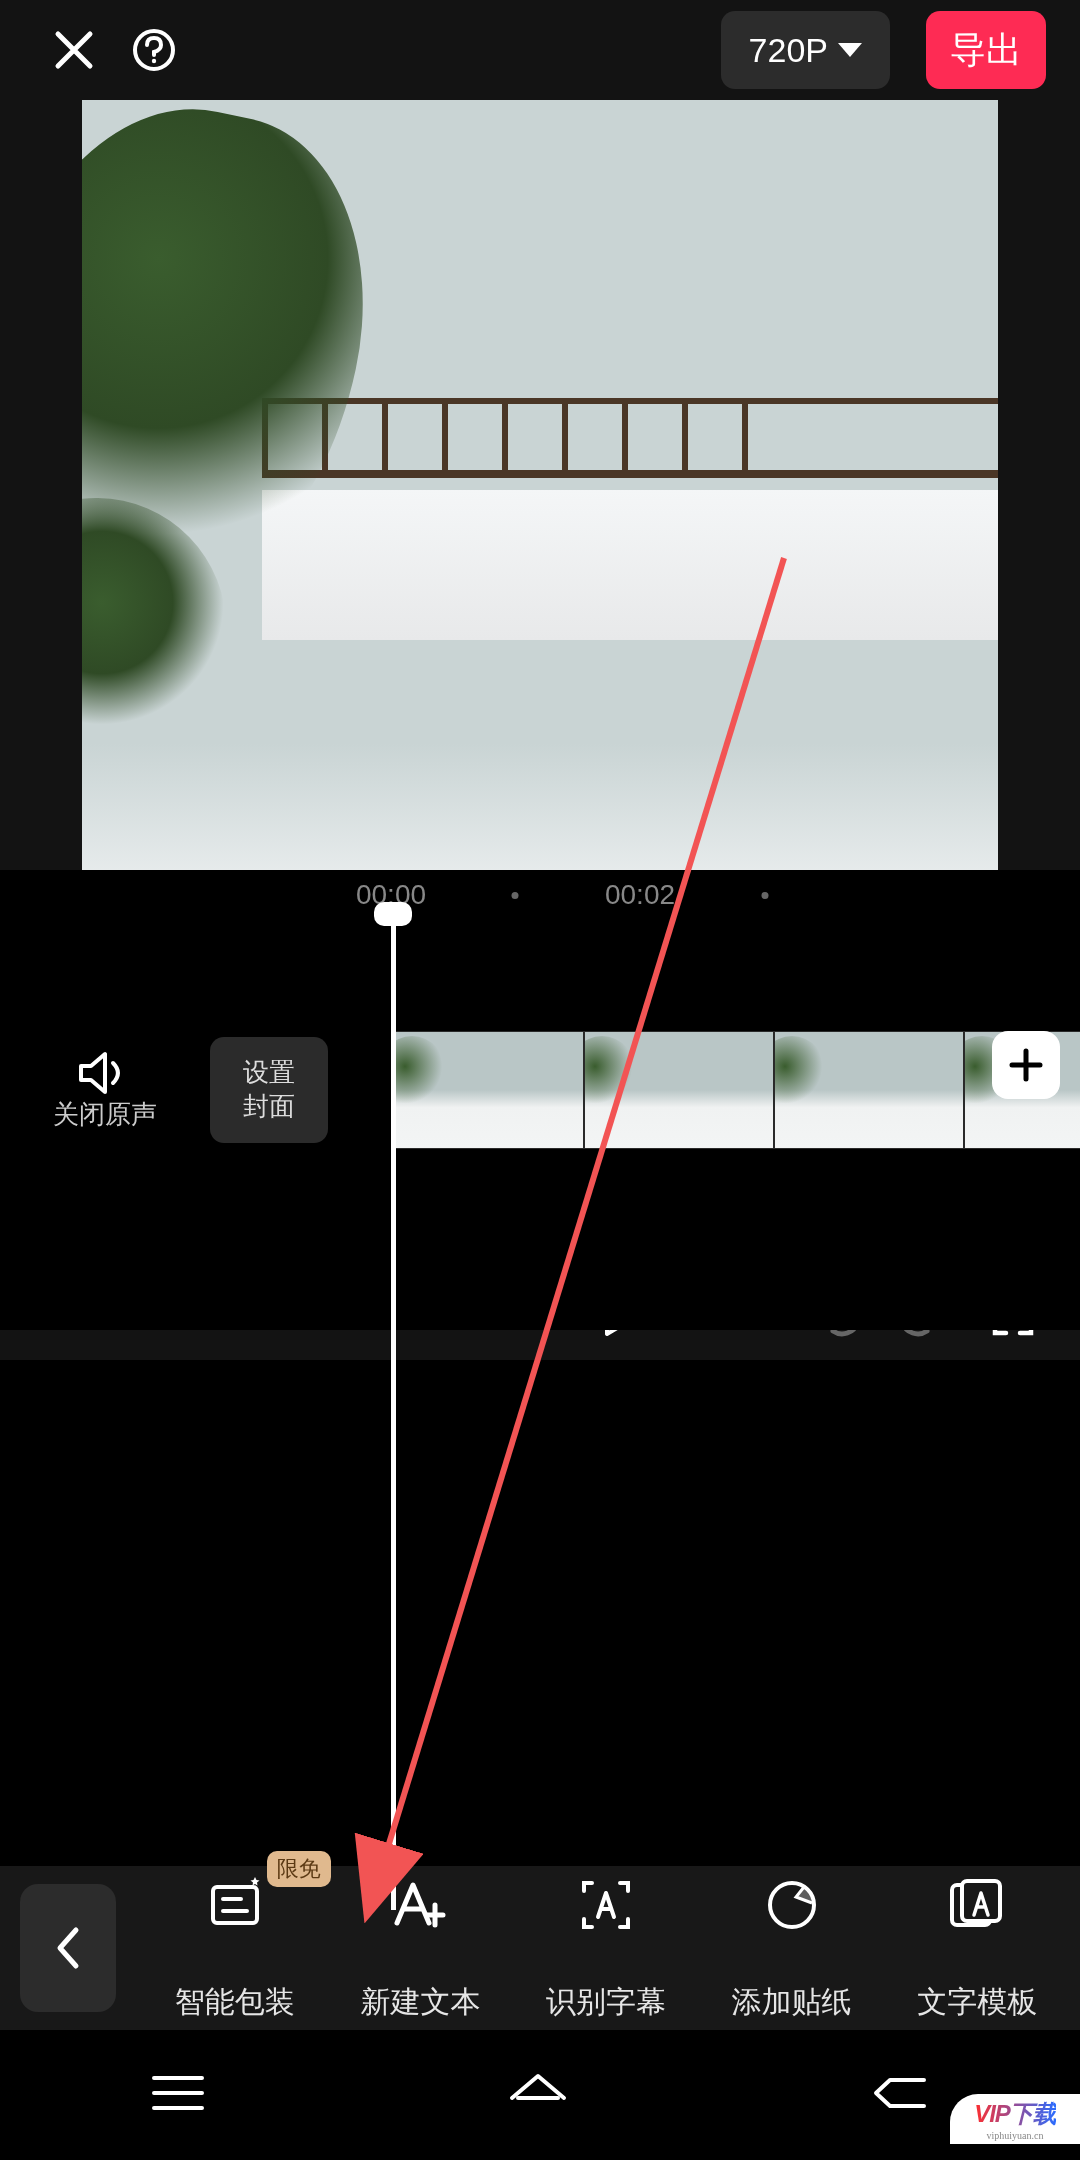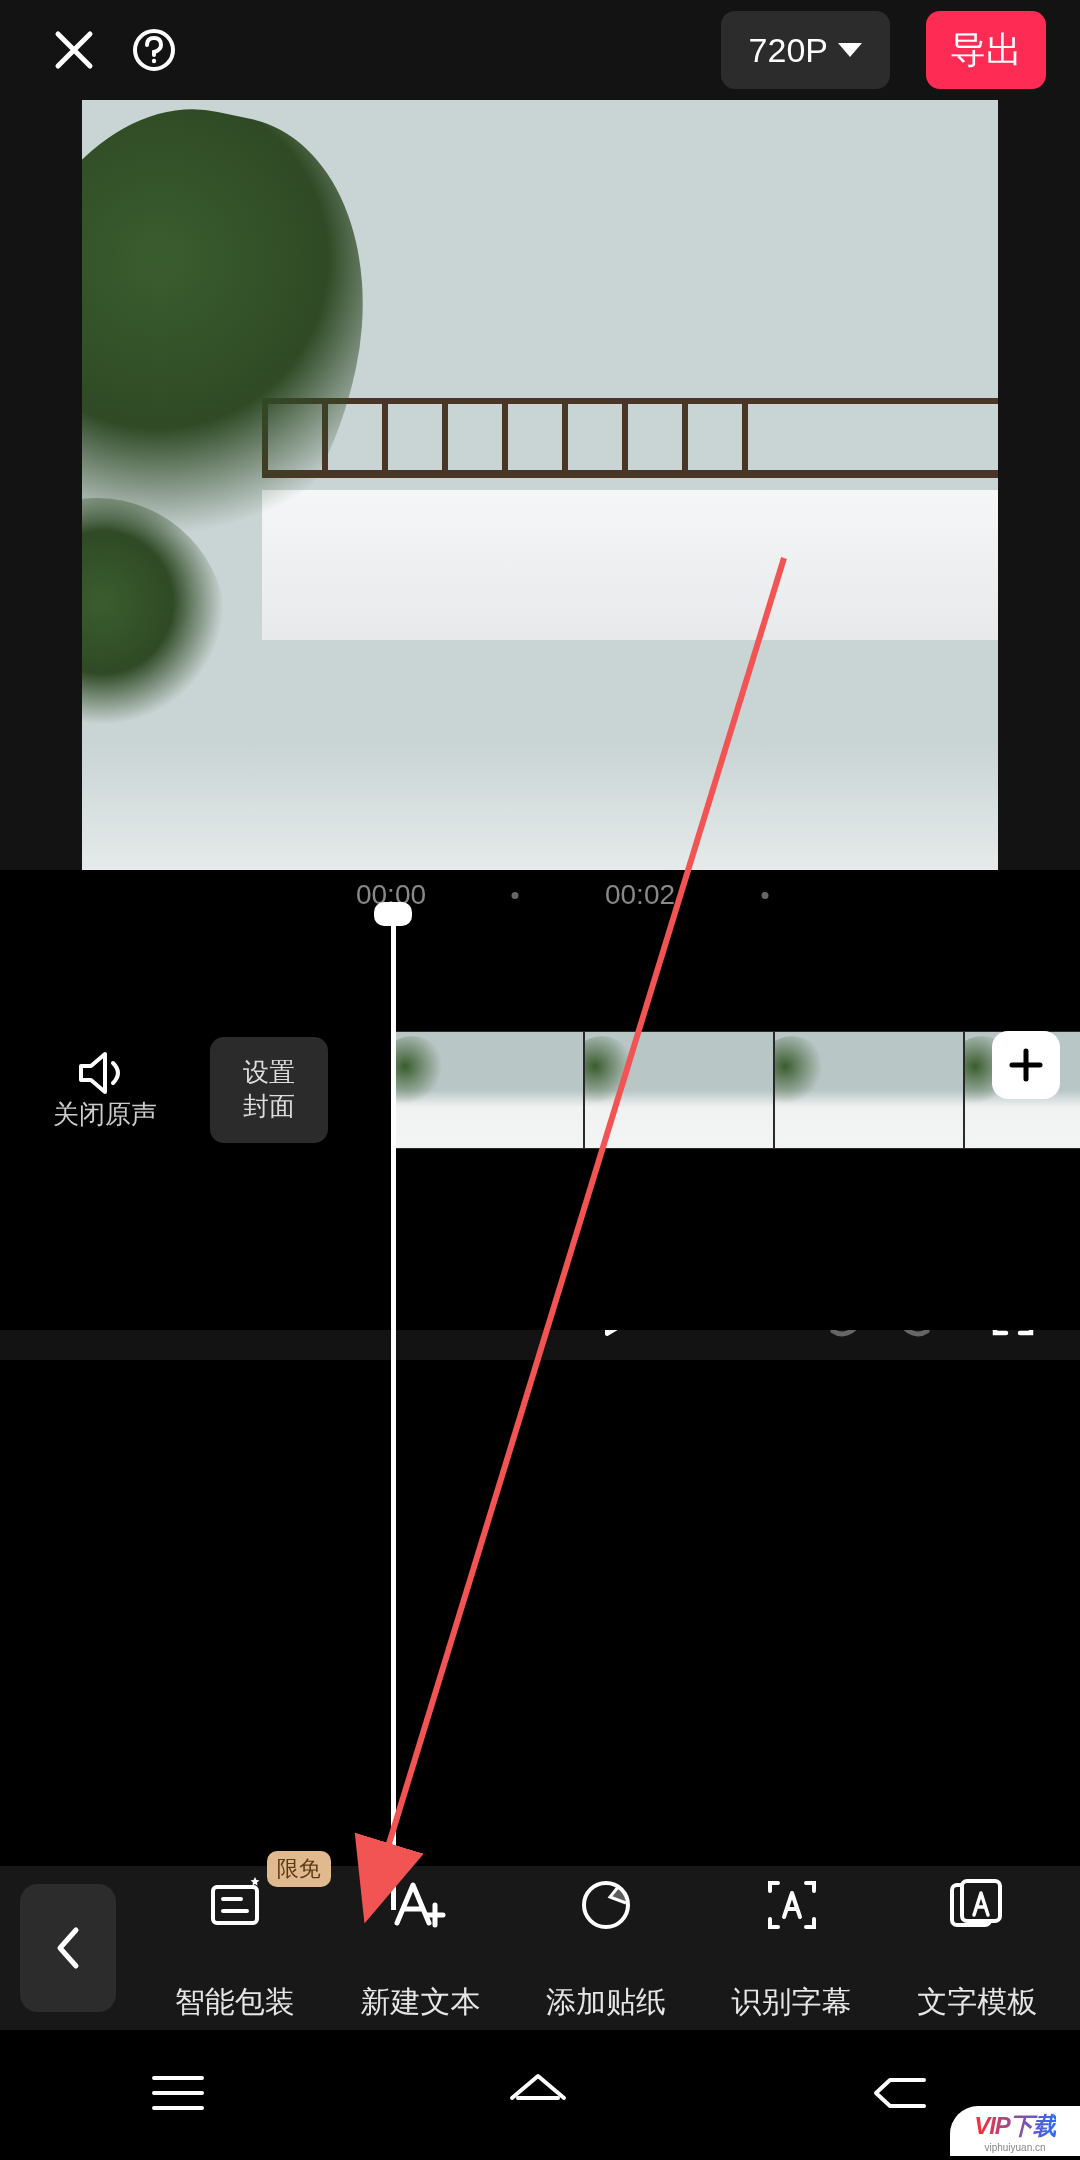--- a/index.html
+++ b/index.html
@@ -59,23 +59,23 @@
   .tool span { font-size: 30px; color: #e6e6e6; margin-top: 31px; }
   .badge { position: absolute; top: -22px; right: -36px; background: #e0b98e; color: #5c3a14; font-size: 22px; padding: 3px 10px; border-radius: 10px; font-weight: 500; }
 
   
   .navbar { position: absolute; left: 0; right: 0; bottom: 0; height: 130px; background: #000; display: flex; align-items: center; justify-content: space-around; }
 
   
   .arrow-svg { position: absolute; left: 0; top: 0; pointer-events: none; z-index: 20; }
 
   
-  .wm { position: absolute; right: 0; bottom: 4px; width: 130px; height: 50px; background: #fff; border-radius: 28px 0 0 0; display: flex; flex-direction: column; align-items: center; justify-content: center; z-index: 30; }
+  .wm { position: absolute; right: 0; bottom: 16px; width: 130px; height: 50px; background: #fff; border-radius: 28px 0 0 0; display: flex; flex-direction: column; align-items: center; justify-content: center; z-index: 30; }
   .wm .big { font-size: 24px; font-weight: 800; font-style: italic; background: linear-gradient(90deg,#ff2e2e,#2a6cff); -webkit-background-clip: text; color: transparent; letter-spacing: -1px; }
-  .wm .sml { font-size: 10px; color: #888; }
+  .wm .sml { font-size: 10px; color: #888; font-family: Liberation Serif, serif; }
 </style>
 </head>
 <body>
 
 <div class="topbar">
   <div class="icon-btn">
     <svg width="44" height="44" viewBox="0 0 44 44">
         <path d="M6 6 L38 38 M38 6 L6 38" stroke="#fff" stroke-width="5" stroke-linecap="round"></path>
       </svg>
   </div>
@@ -211,35 +211,35 @@
           <svg width="58" height="56" viewBox="0 0 58 56">
             <path d="M6 46 L22 8 L38 46 M12 32 H32" fill="none" stroke="#fff" stroke-width="5" stroke-linecap="round" stroke-linejoin="round"></path>
             <path d="M44 28 V48 M36 38 H52" stroke="#fff" stroke-width="5" stroke-linecap="round"></path>
           </svg>
         </div>
       <span>新建文本</span>
     </div>
     <div class="tool">
       <div class="iconbox">
           <svg width="56" height="56" viewBox="0 0 56 56">
+            <path d="M6 14 V6 H14 M42 6 H50 V14 M50 42 V50 H42 M14 50 H6 V42" fill="none" stroke="#fff" stroke-width="4" stroke-linecap="round"></path>
+            <path d="M20 40 L28 16 L36 40 M23 32 H33" fill="none" stroke="#fff" stroke-width="4" stroke-linecap="round" stroke-linejoin="round"></path>
+          </svg>
+        </div>
+      <span>识别字幕</span>
+    </div>
+    <div class="tool">
+      <div class="iconbox">
+          <svg width="56" height="56" viewBox="0 0 56 56">
             <circle cx="28" cy="28" r="22" fill="none" stroke="#fff" stroke-width="4"></circle>
             <path d="M40 10 A22 22 0 0 1 48 26 L32 20 Z" fill="#fff" opacity="0.3"></path>
             <path d="M40 10 L32 20 L48 26" fill="none" stroke="#fff" stroke-width="3"></path>
           </svg>
         </div>
       <span>添加贴纸</span>
-    </div>
-    <div class="tool">
-      <div class="iconbox">
-          <svg width="56" height="56" viewBox="0 0 56 56">
-            <path d="M6 14 V6 H14 M42 6 H50 V14 M50 42 V50 H42 M14 50 H6 V42" fill="none" stroke="#fff" stroke-width="4" stroke-linecap="round"></path>
-            <path d="M20 40 L28 16 L36 40 M23 32 H33" fill="none" stroke="#fff" stroke-width="4" stroke-linecap="round" stroke-linejoin="round"></path>
-          </svg>
-        </div>
-      <span>识别字幕</span>
     </div>
     <div class="tool">
       <div class="iconbox">
           <svg width="58" height="56" viewBox="0 0 58 56">
             <rect x="4" y="8" width="38" height="40" rx="5" fill="none" stroke="#fff" stroke-width="4"></rect>
             <rect x="14" y="4" width="38" height="40" rx="5" fill="#181818" stroke="#fff" stroke-width="4"></rect>
             <path d="M26 38 L33 16 L40 38 M28.5 30 H37.5" fill="none" stroke="#fff" stroke-width="3.5" stroke-linecap="round" stroke-linejoin="round"></path>
           </svg>
         </div>
       <span>文字模板</span>

